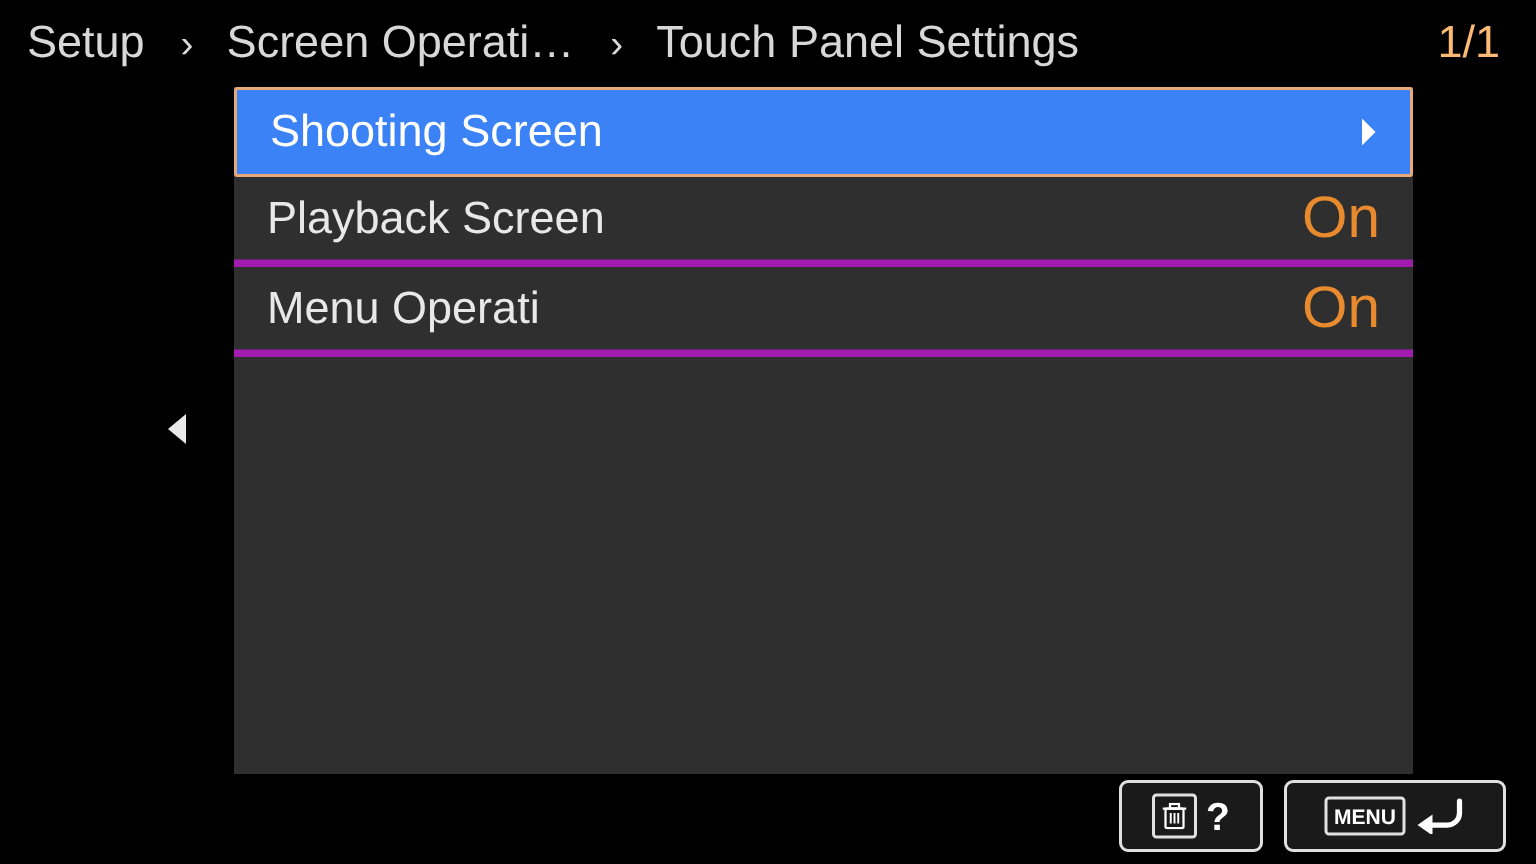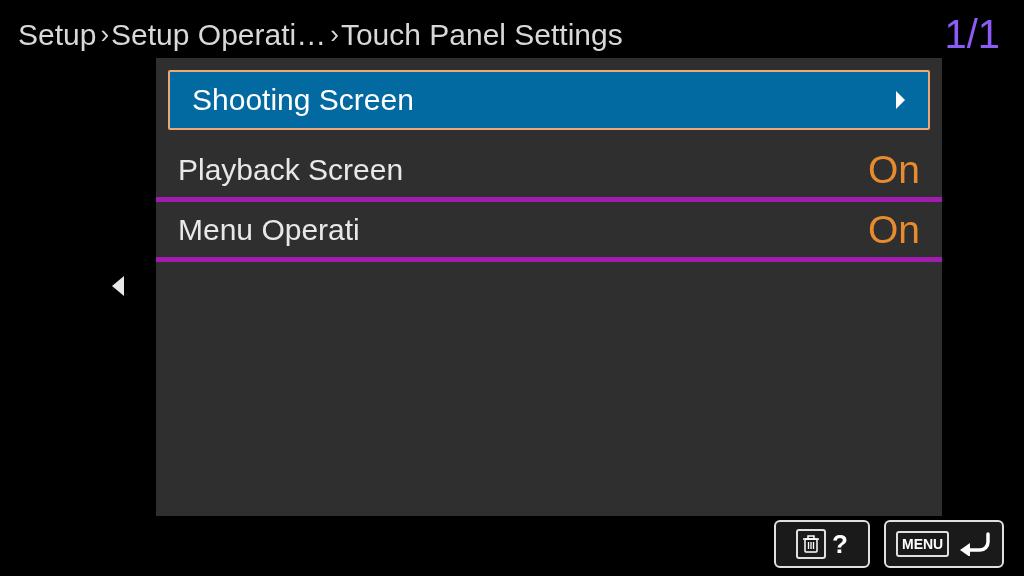--- a/index.html
+++ b/index.html
@@ -15,36 +15,36 @@
       overflow: hidden;
       position: relative;
     }
     .breadcrumb {
       display: flex;
       align-items: center;
       padding: 12px 18px 26px 18px;
       color: #d8d8d8;
       font-size: 30px;
       font-weight: 400;
-      gap: 0;
+      gap: 20px;
     }
     .breadcrumb .crumb {
       white-space: nowrap;
     }
     .breadcrumb .sep {
       color: #d8d8d8;
       margin: 0 2px 0 4px;
       font-size: 26px;
     }
     .breadcrumb .spacer {
       flex: 1;
     }
     .page-indicator {
-      color: #8b5cf6;
-      font-size: 40px;
+      color: #fdba74;
+      font-size: 30px;
       padding-right: 6px;
     }
     .content-wrap {
       position: absolute;
       top: 58px;
       left: 0;
       right: 0;
       bottom: 60px;
     }
     .back-arrow {
@@ -74,24 +74,24 @@
     .menu-item {
       display: flex;
       align-items: center;
       height: 60px;
       padding: 0 22px 0 22px;
       border-bottom: 5px solid #a21caf;
       cursor: pointer;
       position: relative;
     }
     .menu-item.selected {
-      background: #0369a1;
+      background: #3b82f6;
       border: 2px solid #e8a878;
       border-radius: 2px;
-      margin: 12px;
+      margin: 0;
       height: 60px;
     }
     .menu-item .label {
       color: #e8e8e8;
       font-size: 30px;
       font-weight: 400;
       flex: 1;
     }
     .menu-item.selected .label {
       color: #fff;
@@ -127,22 +127,21 @@
       justify-content: center;
       cursor: pointer;
       color: #fff;
       padding: 0 10px;
       gap: 6px;
     }
     .bottom-btn.help {
       width: 96px;
     }
     .bottom-btn.menu-back {
-      width: 120px;
-      justify-content: space-between;
+      width: 148px;
     }
     .trash-icon-box {
       border: 2px solid #e0e0e0;
       border-radius: 3px;
       width: 30px;
       height: 30px;
       display: flex;
       align-items: center;
       justify-content: center;
     }
@@ -171,21 +170,21 @@
       width: 34px;
       height: 28px;
     }
   </style>
 </head>
 <body>
 
 <div class="breadcrumb">
   <span class="crumb">Setup</span>
   <span class="sep">›</span>
-  <span class="crumb">Setup Operati…</span>
+  <span class="crumb">Screen Operati…</span>
   <span class="sep">›</span>
   <span class="crumb">Touch Panel Settings</span>
   <span class="spacer"></span>
   <span class="page-indicator">1/1</span>
 </div>
 
 <div class="content-wrap">
   <div class="back-arrow">
     <svg viewBox="0 0 16 24">
       <polygon points="14,2 14,22 2,12" fill="#e8e8e8"></polygon>

